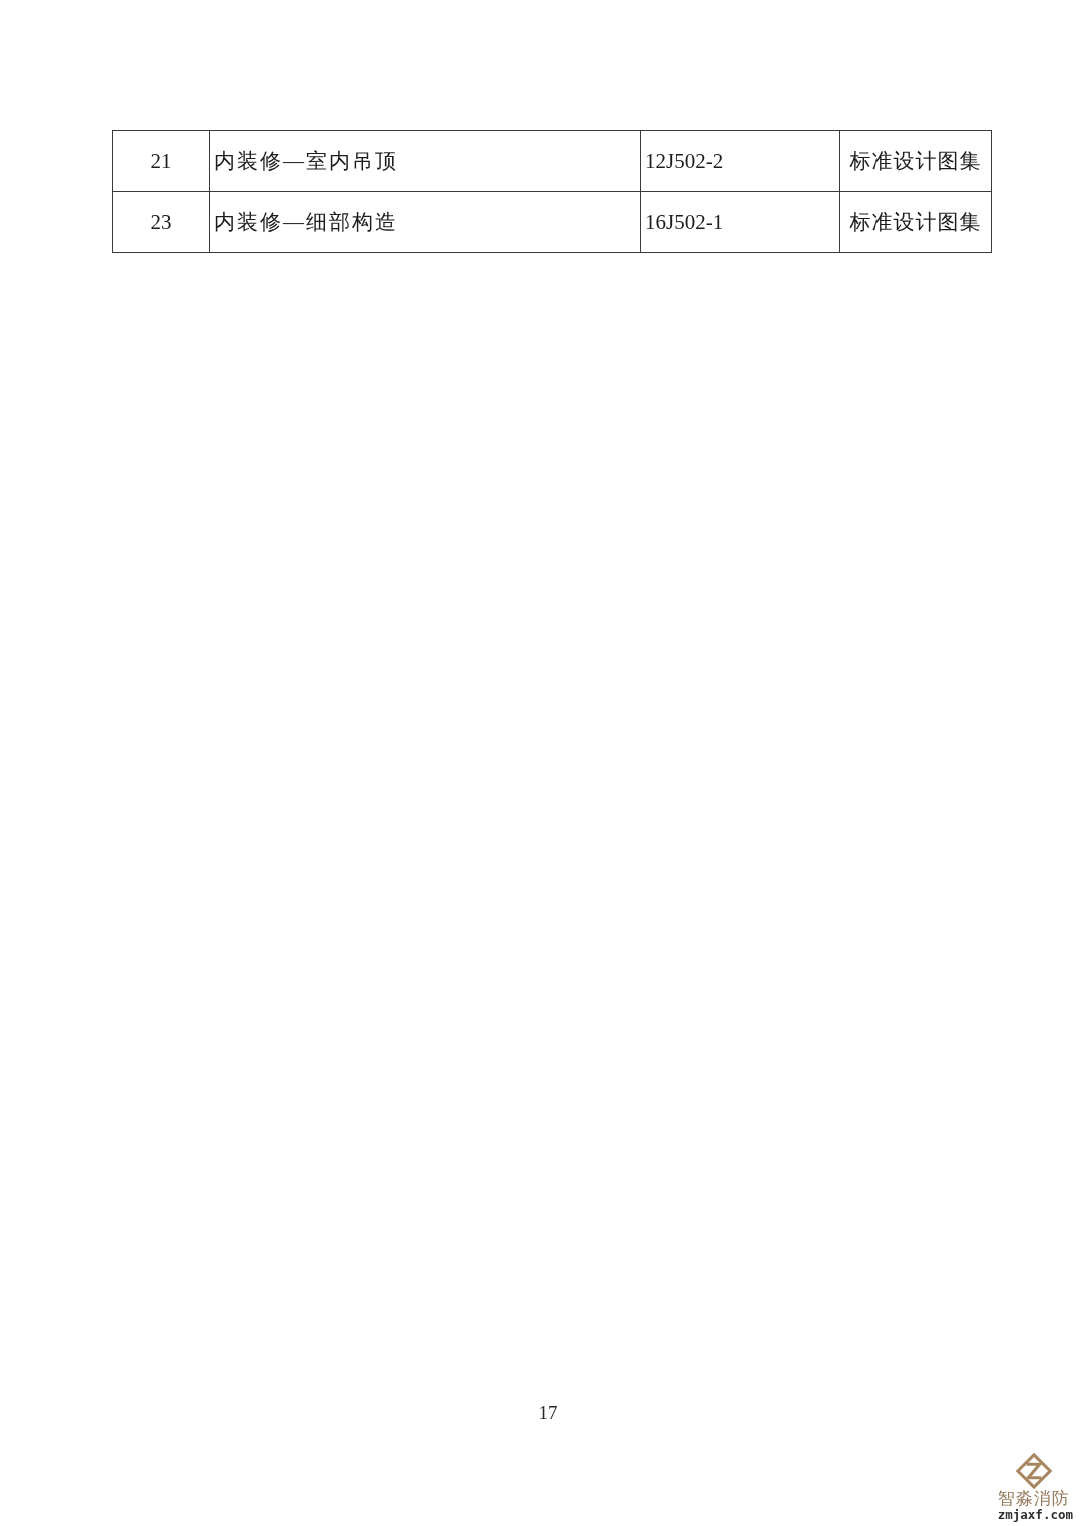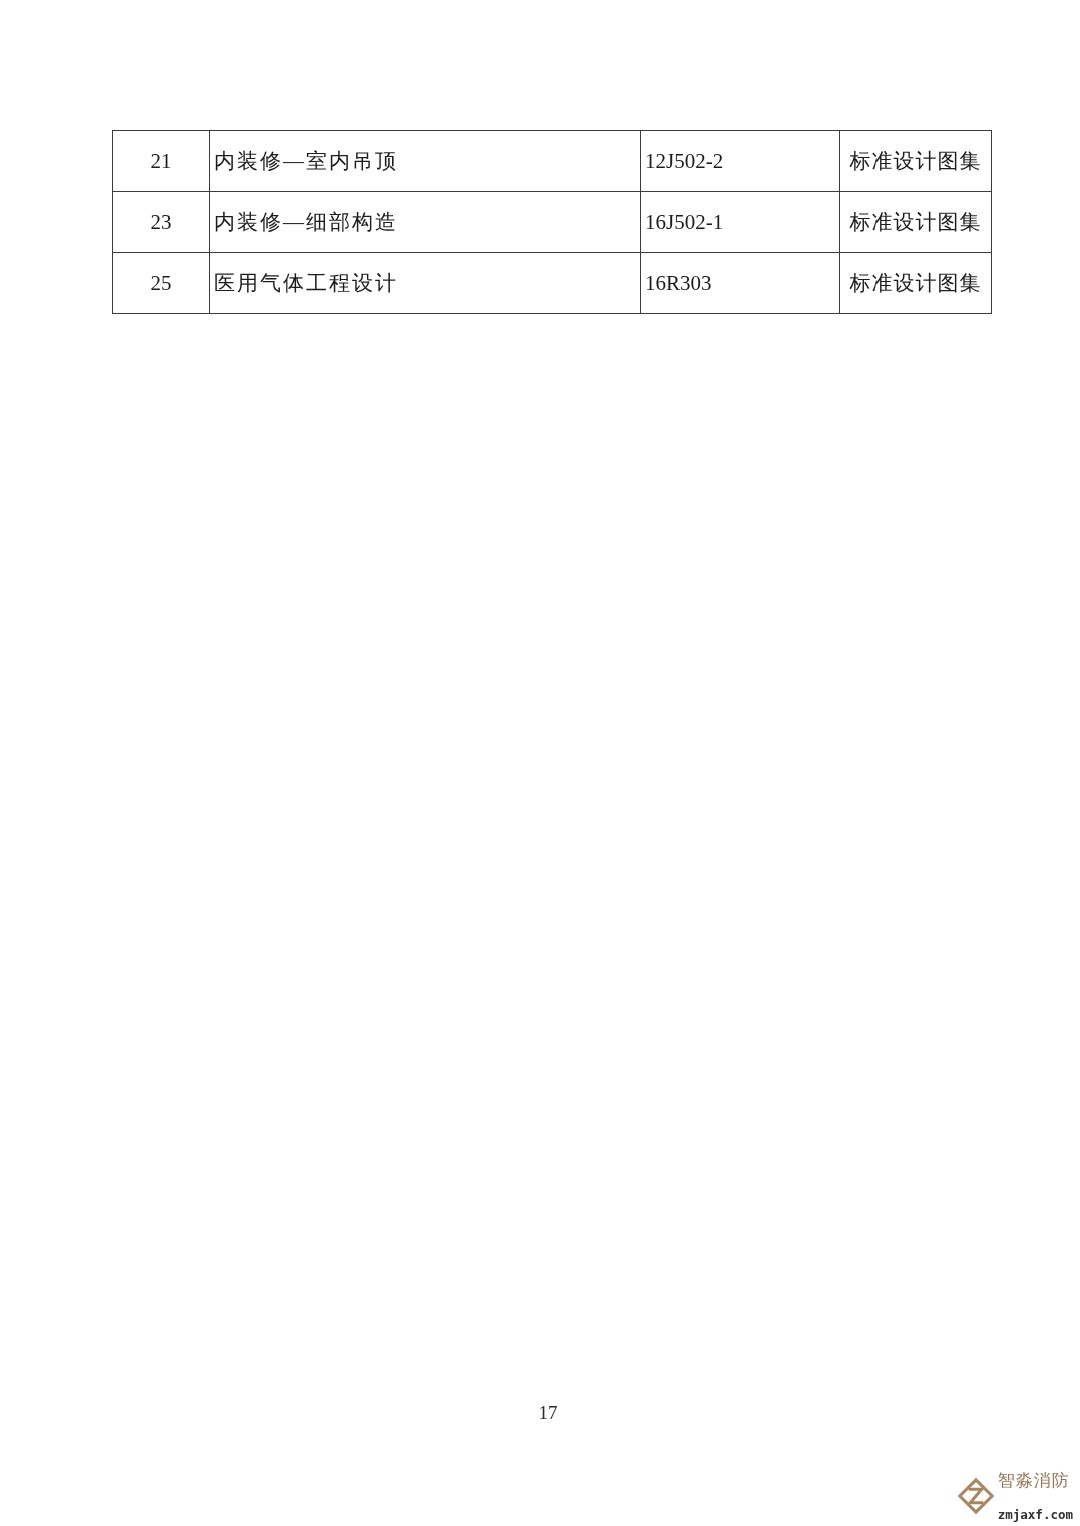--- a/index.html
+++ b/index.html
@@ -69,20 +69,21 @@
     color: #2a2a2a;
   }
 
   
   .watermark {
     position: absolute;
     right: 7px;
     bottom: 5px;
     display: flex;
     align-items: center;
+    flex-direction: column;
   }
   .wm-icon {
     width: 38px;
     height: 38px;
     margin-right: 3px;
     display: inline-block;
   }
   .wm-icon svg { display: block; }
   .wm-text {
     display: flex;
@@ -94,46 +95,40 @@
     font-family: "Liberation Sans", "DejaVu Sans", sans-serif;
     font-size: 17px;
     letter-spacing: 1px;
     color: #94785a;
   }
   .wm-url {
     font-family: "DejaVu Sans Mono", "Liberation Mono", monospace;
     font-size: 12.5px;
     font-weight: bold;
     color: #303030;
-    margin-top: 20px;
+    margin-top: 2px;
   }
 </style>
 </head>
 <body>
 
 <div class="page">
 
   <table class="doc-table">
     <tbody>
       <tr>
         <td class="c-idx">21</td>
         <td class="c-name">内装修—室内吊顶</td>
         <td class="c-code">12J502-2</td>
         <td class="c-cat">标准设计图集</td>
       </tr>
       <tr>
         <td class="c-idx">23</td>
         <td class="c-name">内装修—细部构造</td>
         <td class="c-code">16J502-1</td>
-        <td class="c-cat">标准设计图集</td>
-      </tr>
-      <tr>
-        <td class="c-idx">25</td>
-        <td class="c-name">医用气体工程设计</td>
-        <td class="c-code">16R303</td>
         <td class="c-cat">标准设计图集</td>
       </tr>
     </tbody>
   </table>
 
   <div class="page-number">17</div>
 
   <div class="watermark">
     <span class="wm-icon">
       <svg width="38" height="38" viewBox="0 0 40 40" xmlns="http://www.w3.org/2000/svg">

